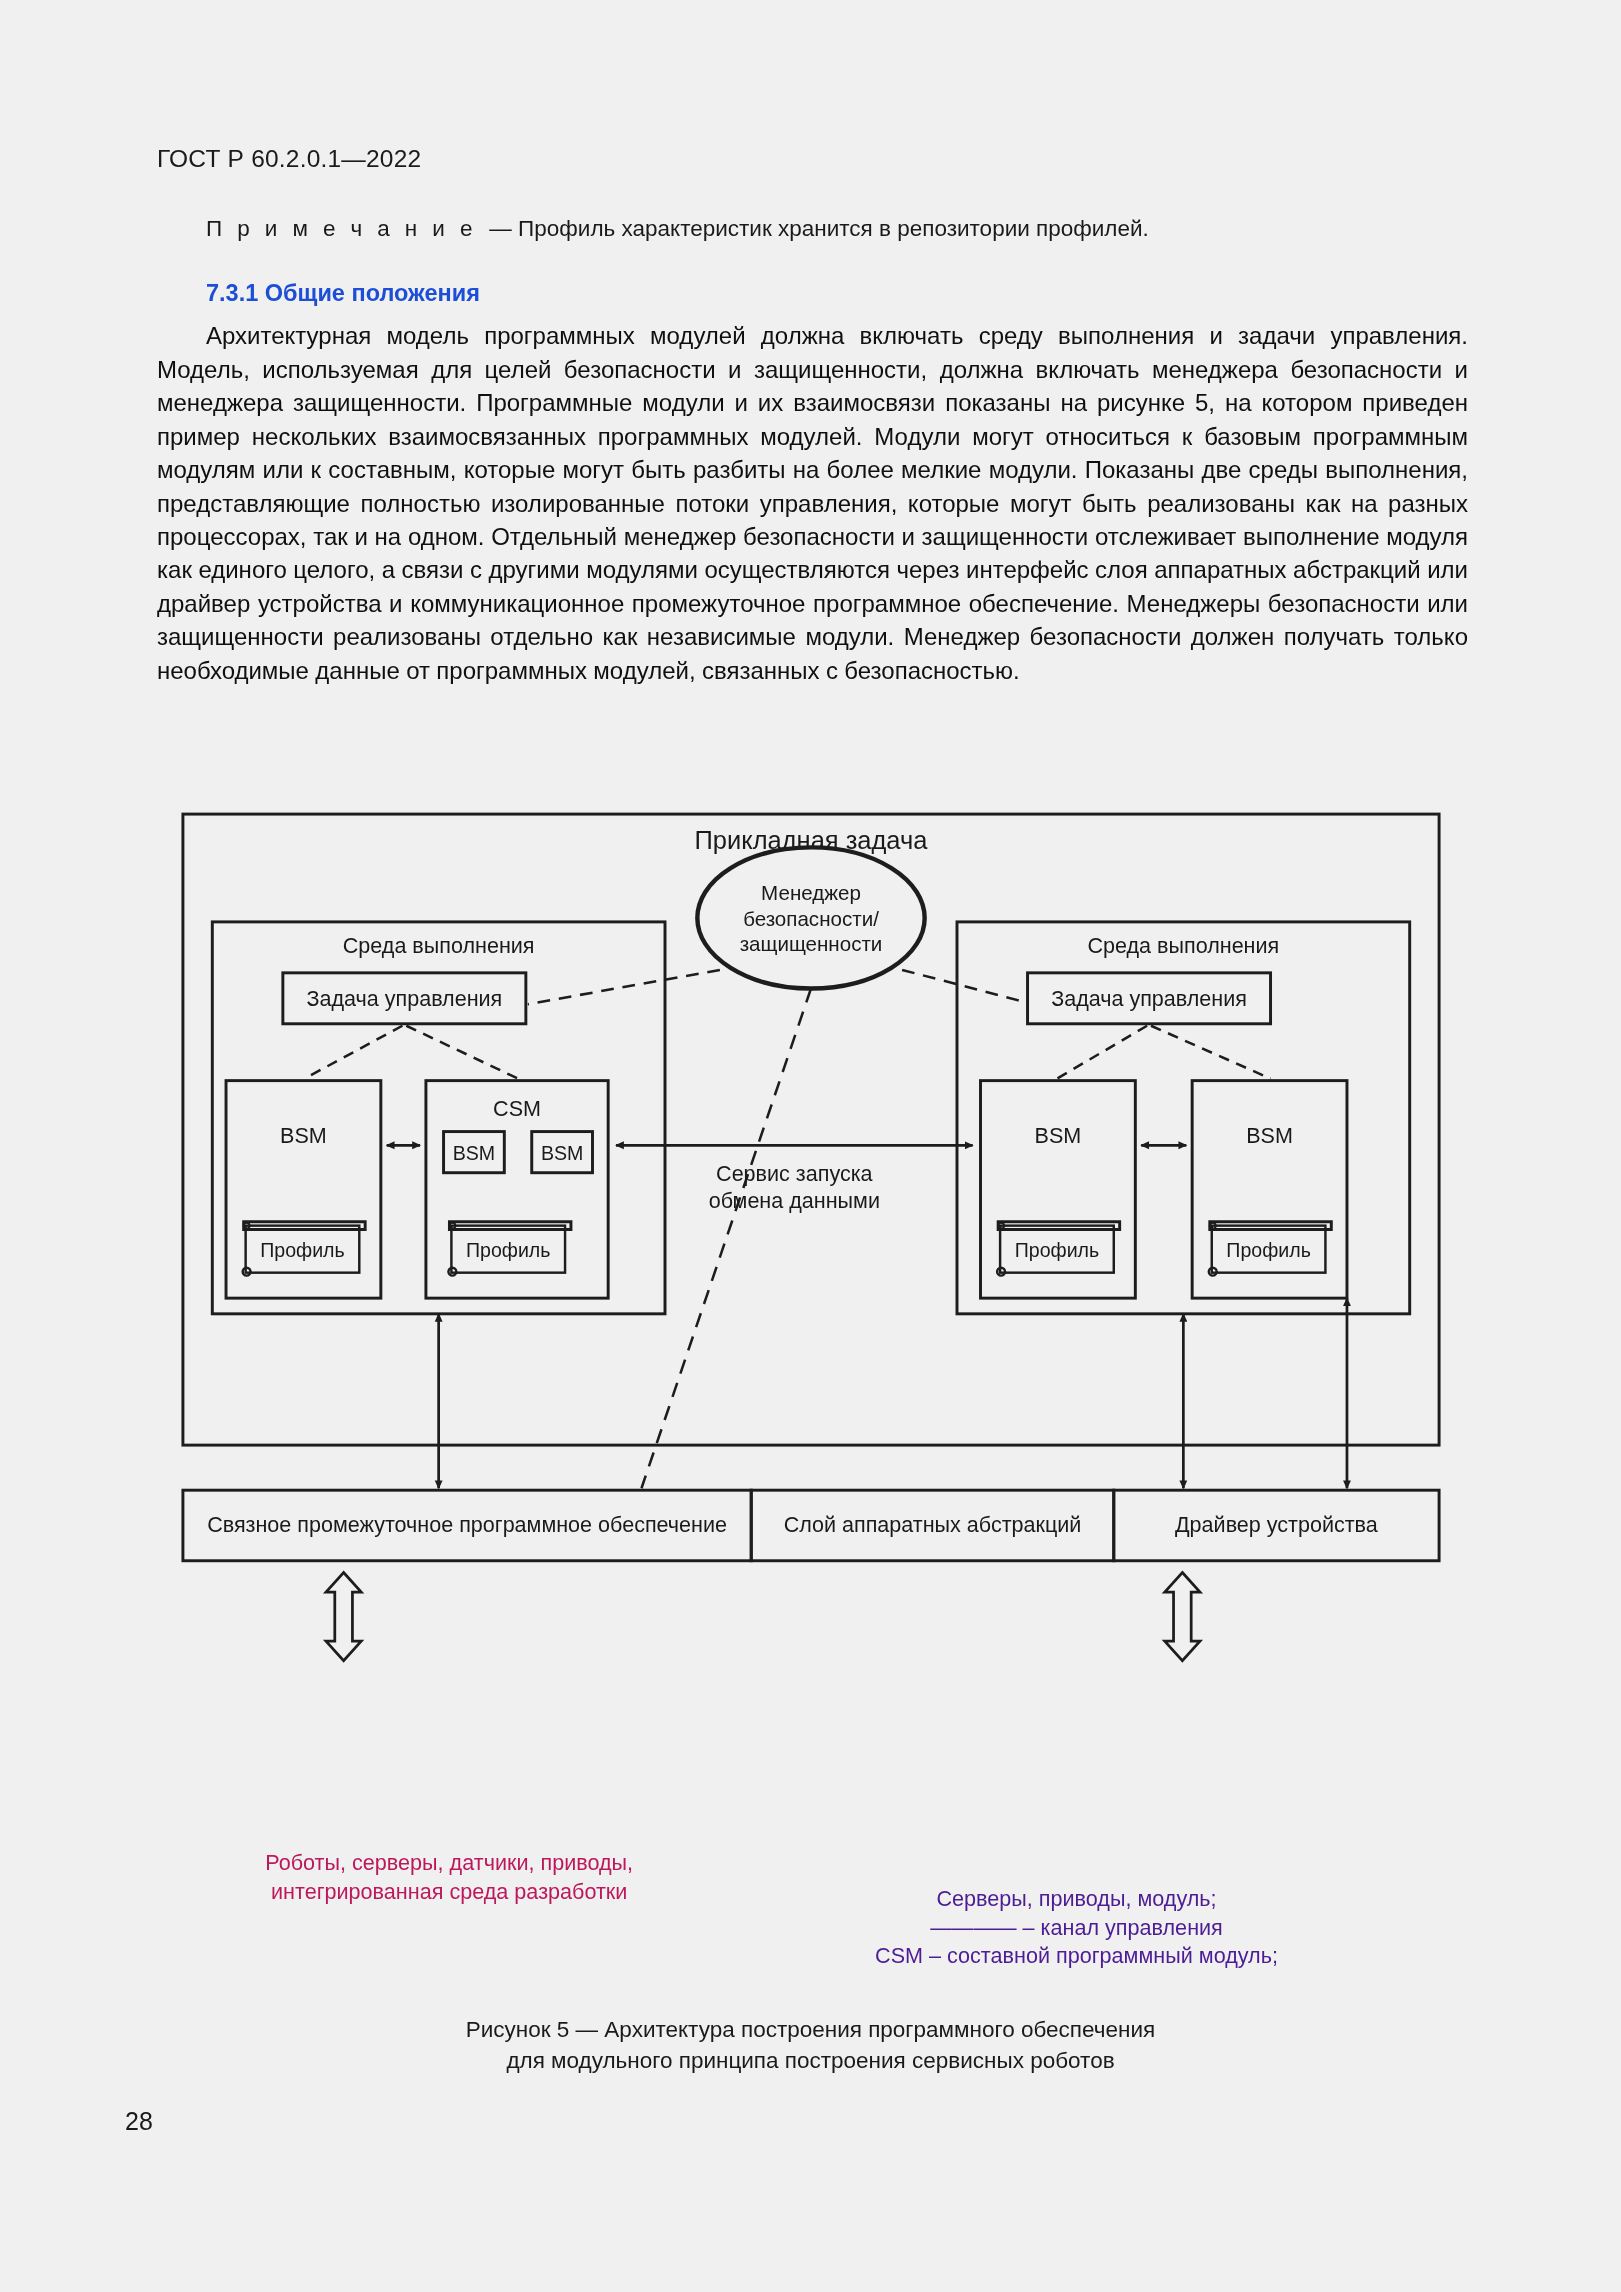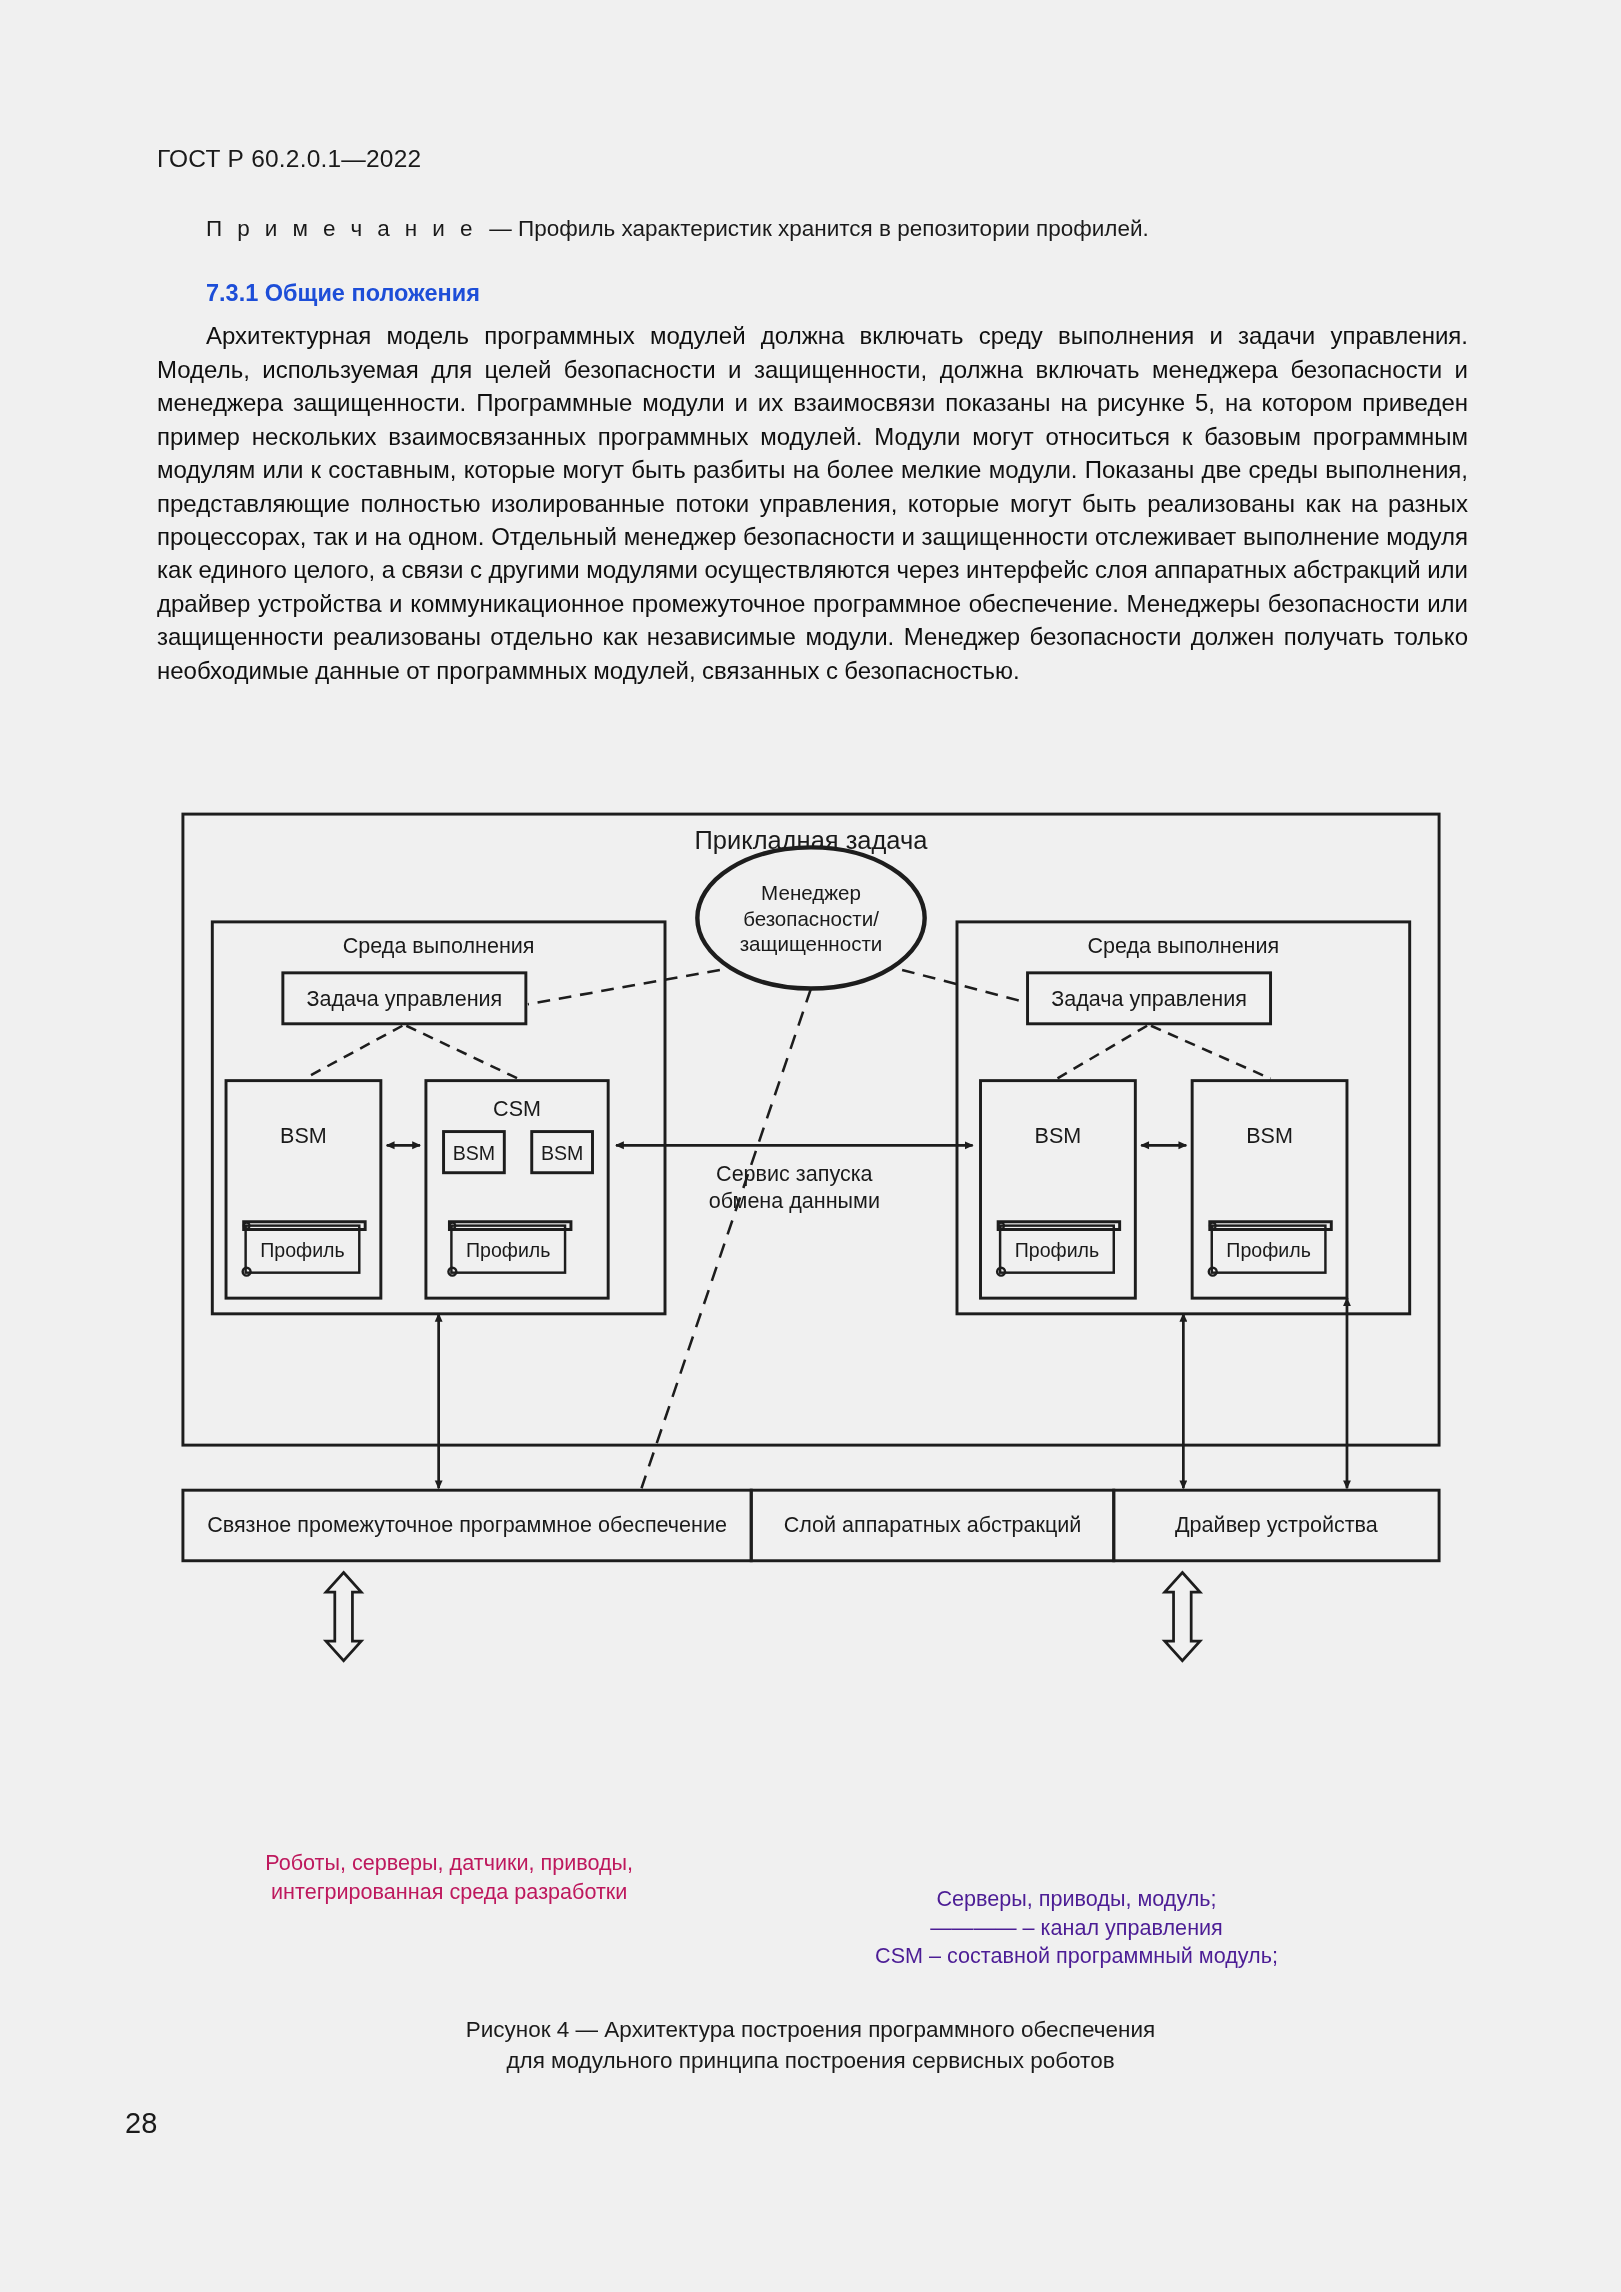--- a/index.html
+++ b/index.html
@@ -126,21 +126,21 @@
     text-align: center;
     font-size: 22.5px;
     line-height: 1.38;
     color: #1a1a1a;
   }
 
   .page-number {
     position: absolute;
     left: 125px;
     top: 2107px;
-    font-size: 29px;
+    font-size: 25px;
     color: #1a1a1a;
   }
 </style>
 </head>
 <body>
 
 <div class="page">
 
   <div class="doc-header">ГОСТ Р 60.2.0.1—2022</div>
 
@@ -272,21 +272,21 @@
         <div>интегрированная среда разработки</div>
       </div>
       <div class="legend-right">
         <div>Серверы, приводы, модуль;</div>
         <div>———— – канал управления</div>
         <div>CSM – составной программный модуль;</div>
       </div>
     </div>
 
     <div class="caption">
-      <div>Рисунок 4 — Архитектура построения программного обеспечения</div>
+      <div>Рисунок 5 — Архитектура построения программного обеспечения</div>
       <div>для модульного принципа построения сервисных роботов</div>
     </div>
   </div>
 
   <div class="page-number">28</div>
 
 </div>
 
 
 </body></html>

